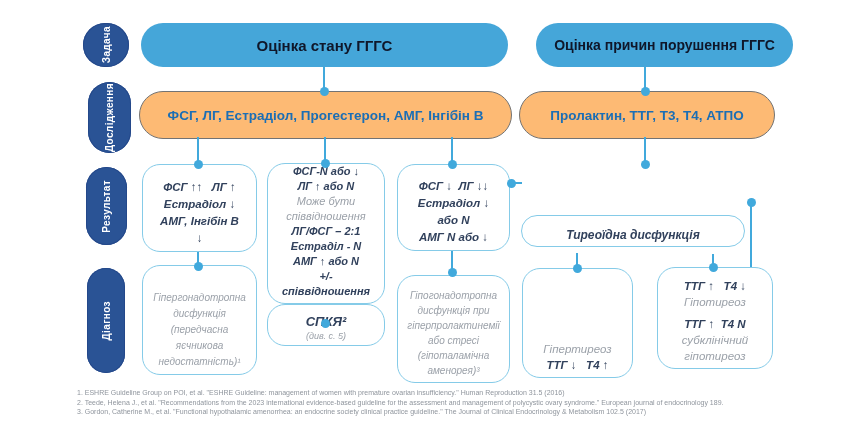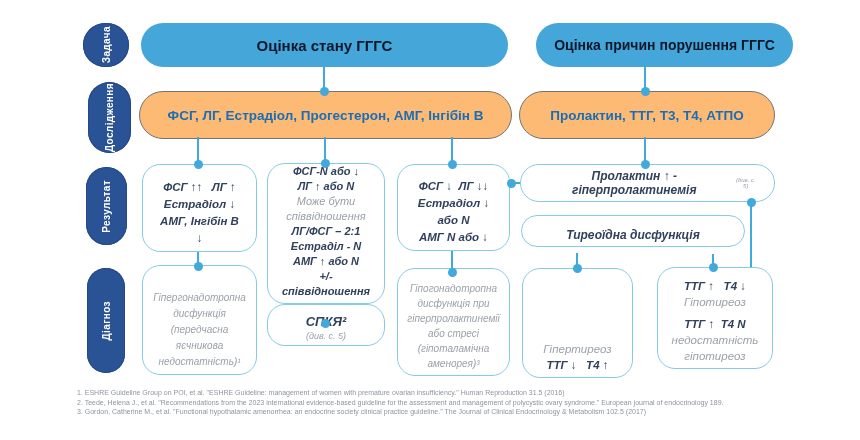--- a/index.html
+++ b/index.html
@@ -84,52 +84,48 @@
     <div class="dark">+/- співвідношення</div>
   </div>
 
   <div class="box rb3" style="left:397px;top:164px;width:113px;height:87px;">
     <div class="dark">ФСГ ↓&nbsp;&nbsp;ЛГ ↓↓</div>
     <div class="dark">Естрадіол ↓</div>
     <div class="dark">або N</div>
     <div class="dark">АМГ N або ↓</div>
   </div>
 
-  <div class="box" style="left:520px;top:164px;width:255px;height:38px;border-radius:19px;flex-direction:row;">
-    <span class="dark" style="font-size:12px;">Пролактин ↑ - гіперпролактинемія</span>
-    <span class="note-sub">(див. с. 5)</span>
-  </div>
 
   <div class="box" style="left:521px;top:215px;width:224px;height:32px;border-radius:19px;">
     <span class="dark" style="font-size:12px;font-weight:600;">Тиреоїдна дисфункція</span>
   </div>
 
   <div class="box db-gray" style="left:142px;top:265px;width:115px;height:110px;">
     <div>Гіпергонадотропна дисфункція (передчасна яєчникова недостатність)¹</div>
   </div>
 
   <div class="box" style="left:267px;top:304px;width:118px;height:42px;">
     <div class="dark" style="font-size:13px;">СПКЯ²</div>
     <div class="gray" style="font-size:9px;margin-top:2px;">(див. с. 5)</div>
   </div>
 
-  <div class="box db-gray" style="left:397px;top:268px;width:113px;height:108px;line-height:15px;">
+  <div class="box db-gray" style="left:397px;top:275px;width:113px;height:108px;line-height:15px;">
     <div>Гіпогонадотропна дисфункція при гіперпролактинемії або стресі (гіпоталамічна аменорея)³</div>
   </div>
 
   <div class="box" style="left:522px;top:268px;width:111px;height:110px;">
     <div class="gray labline">Гіпертиреоз</div>
     <div class="dark labline">ТТГ ↓&nbsp;&nbsp;&nbsp;Т4 ↑</div>
   </div>
 
   <div class="box" style="left:657px;top:267px;width:116px;height:102px;">
     <div class="dark labline">ТТГ ↑&nbsp;&nbsp;&nbsp;Т4 ↓</div>
     <div class="gray labline">Гіпотиреоз</div>
     <div class="dark labline" style="margin-top:6px;">ТТГ ↑&nbsp;&nbsp;Т4 N</div>
-    <div class="gray labline">недостатність гіпотиреоз</div>
+    <div class="gray labline">субклінічний гіпотиреоз</div>
   </div>
 
   <div class="cline vline" style="left:323px;top:67px;height:25px;"></div>
   <div class="cline vline" style="left:644px;top:67px;height:25px;"></div>
   <div class="cline vline" style="left:197px;top:137px;height:28px;"></div>
   <div class="cline vline" style="left:324px;top:137px;height:27px;"></div>
   <div class="cline vline" style="left:451px;top:137px;height:28px;"></div>
   <div class="cline vline" style="left:644px;top:137px;height:28px;"></div>
   <div class="cline vline" style="left:197px;top:251px;height:16px;"></div>
   <div class="cline vline" style="left:324px;top:303px;height:21px;"></div>

